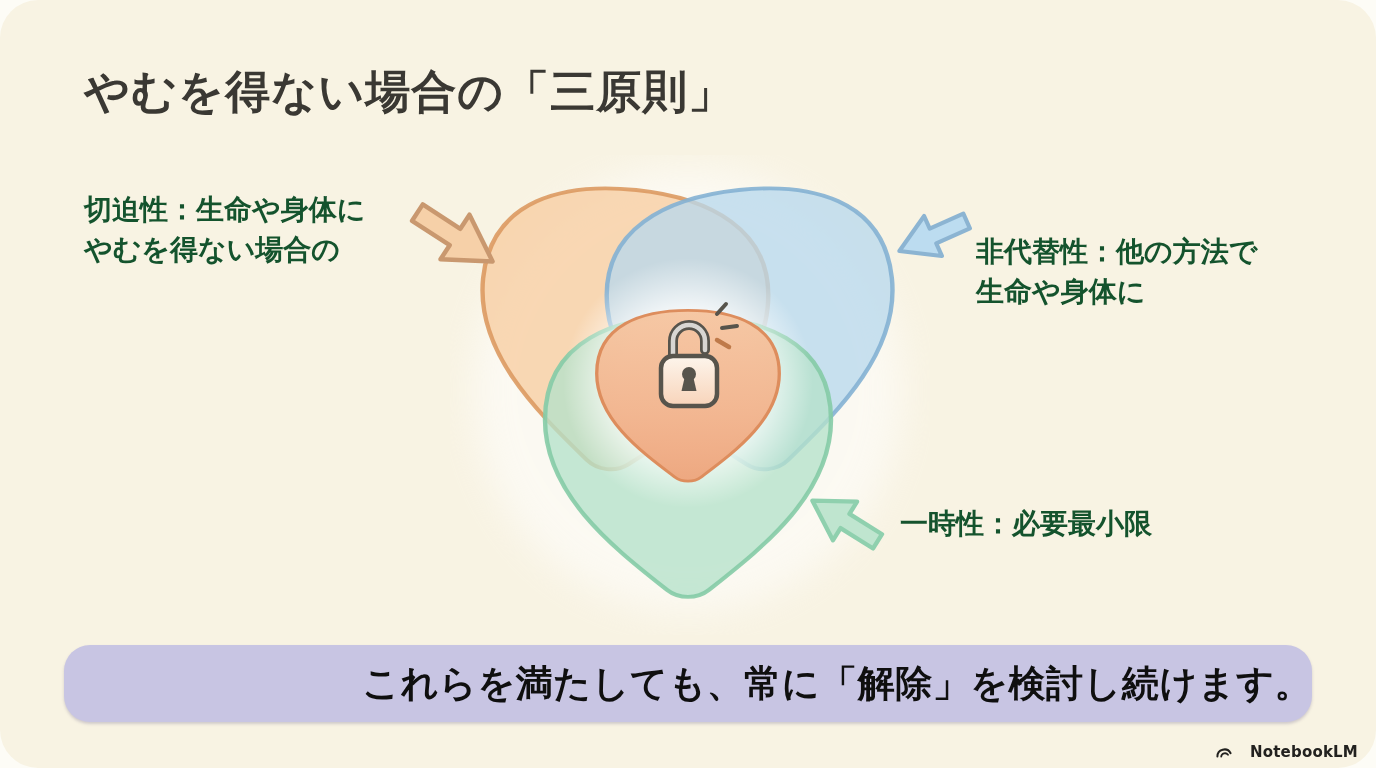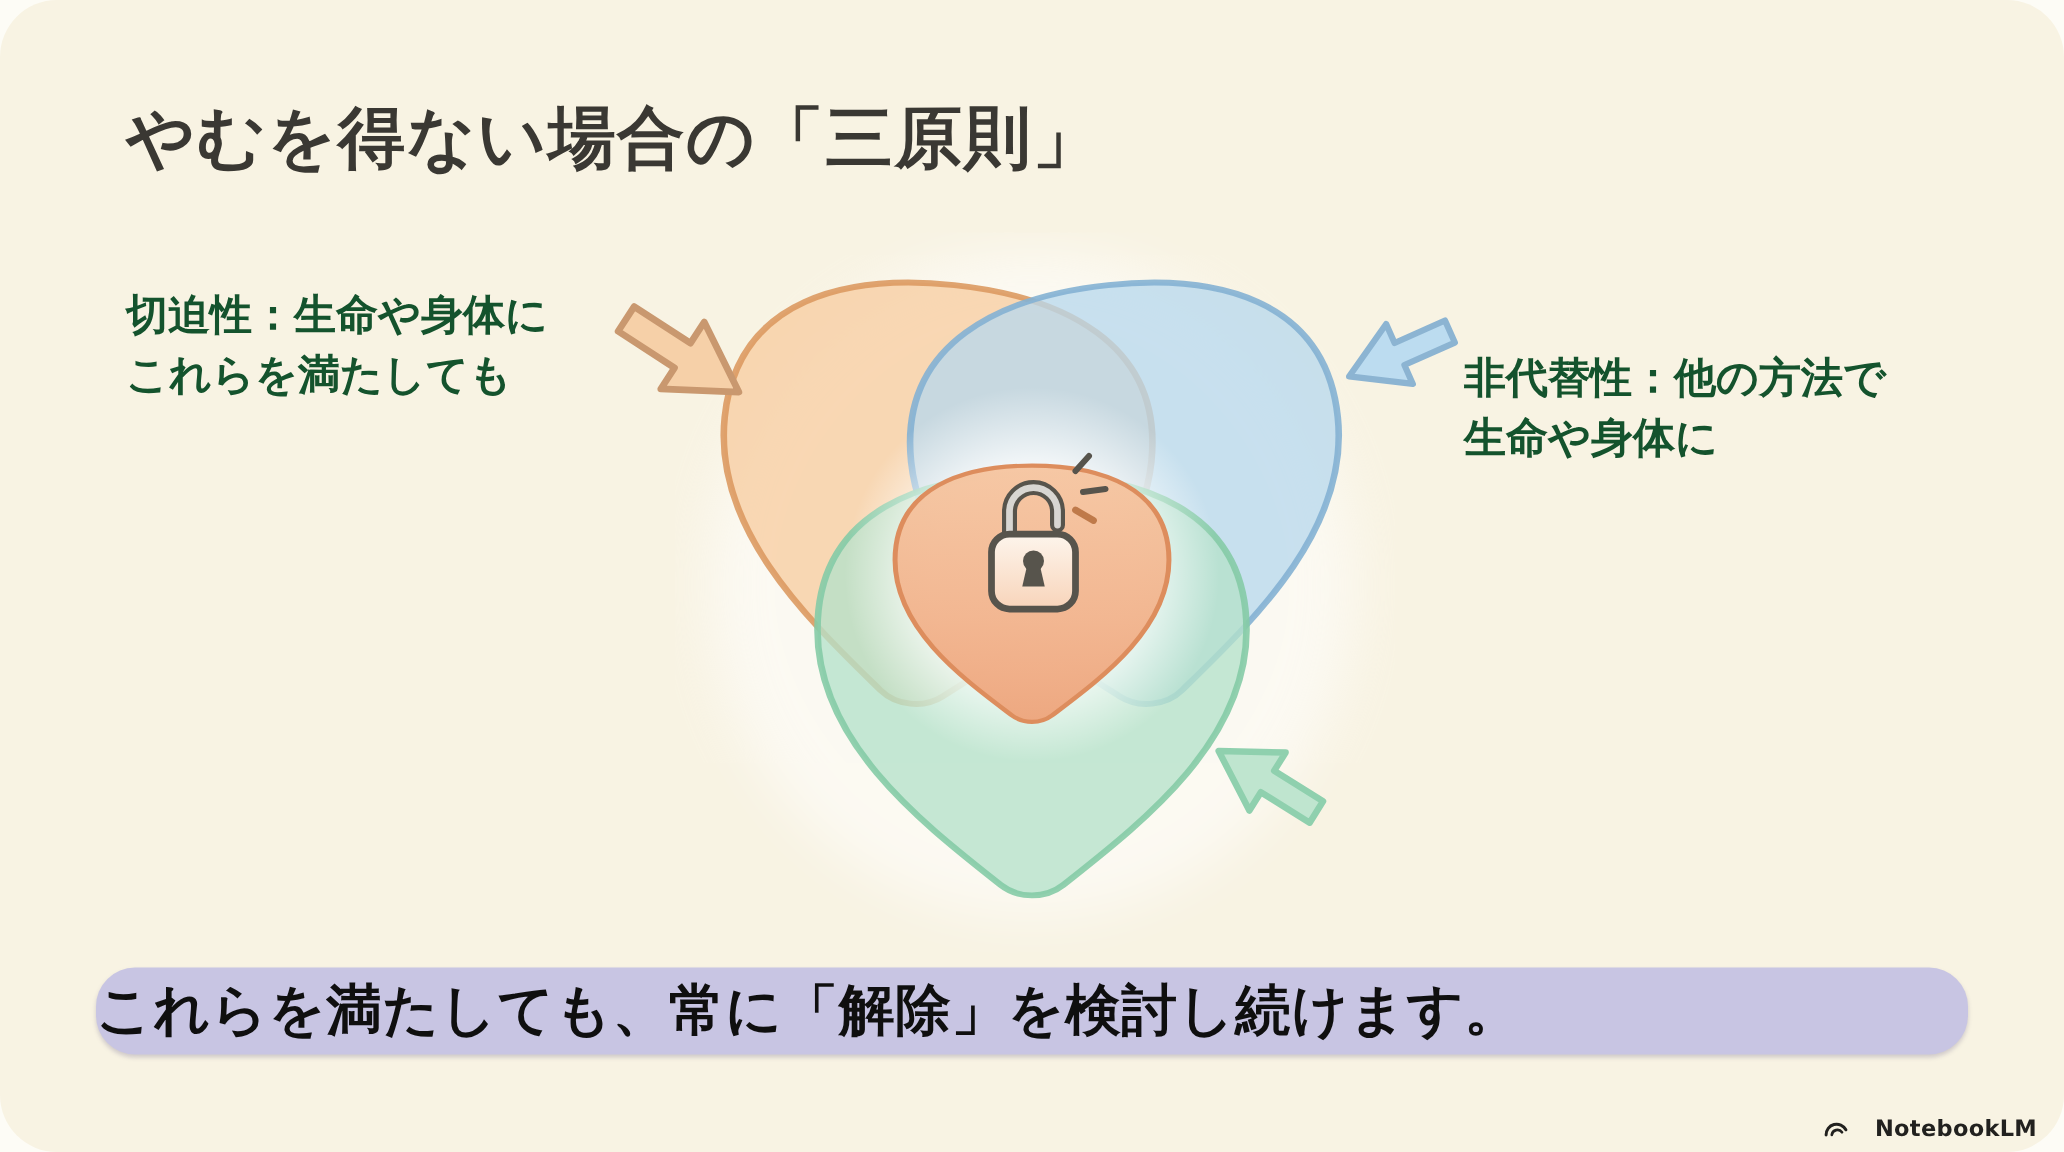--- a/index.html
+++ b/index.html
@@ -32,23 +32,23 @@
   .arrow-svg { position:absolute; width:120px; height:120px; }
   .arrow-svg.urgency { left:395px; top:177px; }
   .arrow-svg.nonsub  { left:873px; top:176px; }
   .arrow-svg.temp    { left:785px; top:461px; }
   .venn {
     position:absolute; left:450px; top:155px;
     width:480px; height:480px;
   }
   .banner {
     position:absolute; left:64px; top:645px;
-    width:1248px; height:58px;
+    width:1248px; height:77px;
     background:#c8c5e3; border-radius:26px;
-    display:flex; align-items:center; justify-content:flex-start;
+    display:flex; align-items:center; justify-content:flex-end;
     box-shadow:0 2px 3px rgba(90,85,130,0.25);
   }
   .banner-text {
     font-size:37px; font-weight:800; color:#0f0f0f;
     white-space:nowrap; letter-spacing:0.5px;
   }
   .footer {
     position:absolute; right:18px; bottom:7px;
     display:flex; align-items:center; gap:17px;
   }
@@ -113,27 +113,28 @@
   </svg>
   <svg class="arrow-svg nonsub" viewBox="0 0 120 120">
     <path d="M -32,-7 L 0,-7 L 0,-19 L 32,0 L 0,19 L 0,7 L -32,7 Z" transform="translate(60,60) rotate(156) scale(1.15)" stroke-width="3.6" stroke-linejoin="round" fill="#bcdcf0" stroke="#8cb4d2"></path>
   </svg>
   <svg class="arrow-svg temp" viewBox="0 0 120 120">
     <path d="M -32,-7 L 0,-7 L 0,-19 L 32,0 L 0,19 L 0,7 L -32,7 Z" transform="translate(60,60) rotate(-148) scale(1.2)" stroke-width="3.6" stroke-linejoin="round" fill="#bfe5cf" stroke="#8fd0ae"></path>
   </svg>
 
   <div class="principle urgency">
     <div>切迫性：生命や身体に</div>
-    <div>これらを満たしても</div>
+    <div>やむを得ない場合の</div>
   </div>
   <div class="principle nonsub">
     <div>非代替性：他の方法で</div>
     <div>生命や身体に</div>
   </div>
   <div class="principle temp">
+    <div>一時性：必要最小限</div>
   </div>
 
   <div class="banner">
     <span class="banner-text">これらを満たしても、常に「解除」を検討し続けます。</span>
   </div>
 
   <div class="footer">
     <svg width="18" height="18" viewBox="0 0 18 18">
       <path d="M2.4,13.6 A7,7 0 0 1 15.6,10.2" fill="none" stroke="#22211f" stroke-width="2" stroke-linecap="round"></path>
       <path d="M6.2,13.6 A3.8,3.8 0 0 1 13,11.8" fill="none" stroke="#22211f" stroke-width="1.8" stroke-linecap="round"></path>

